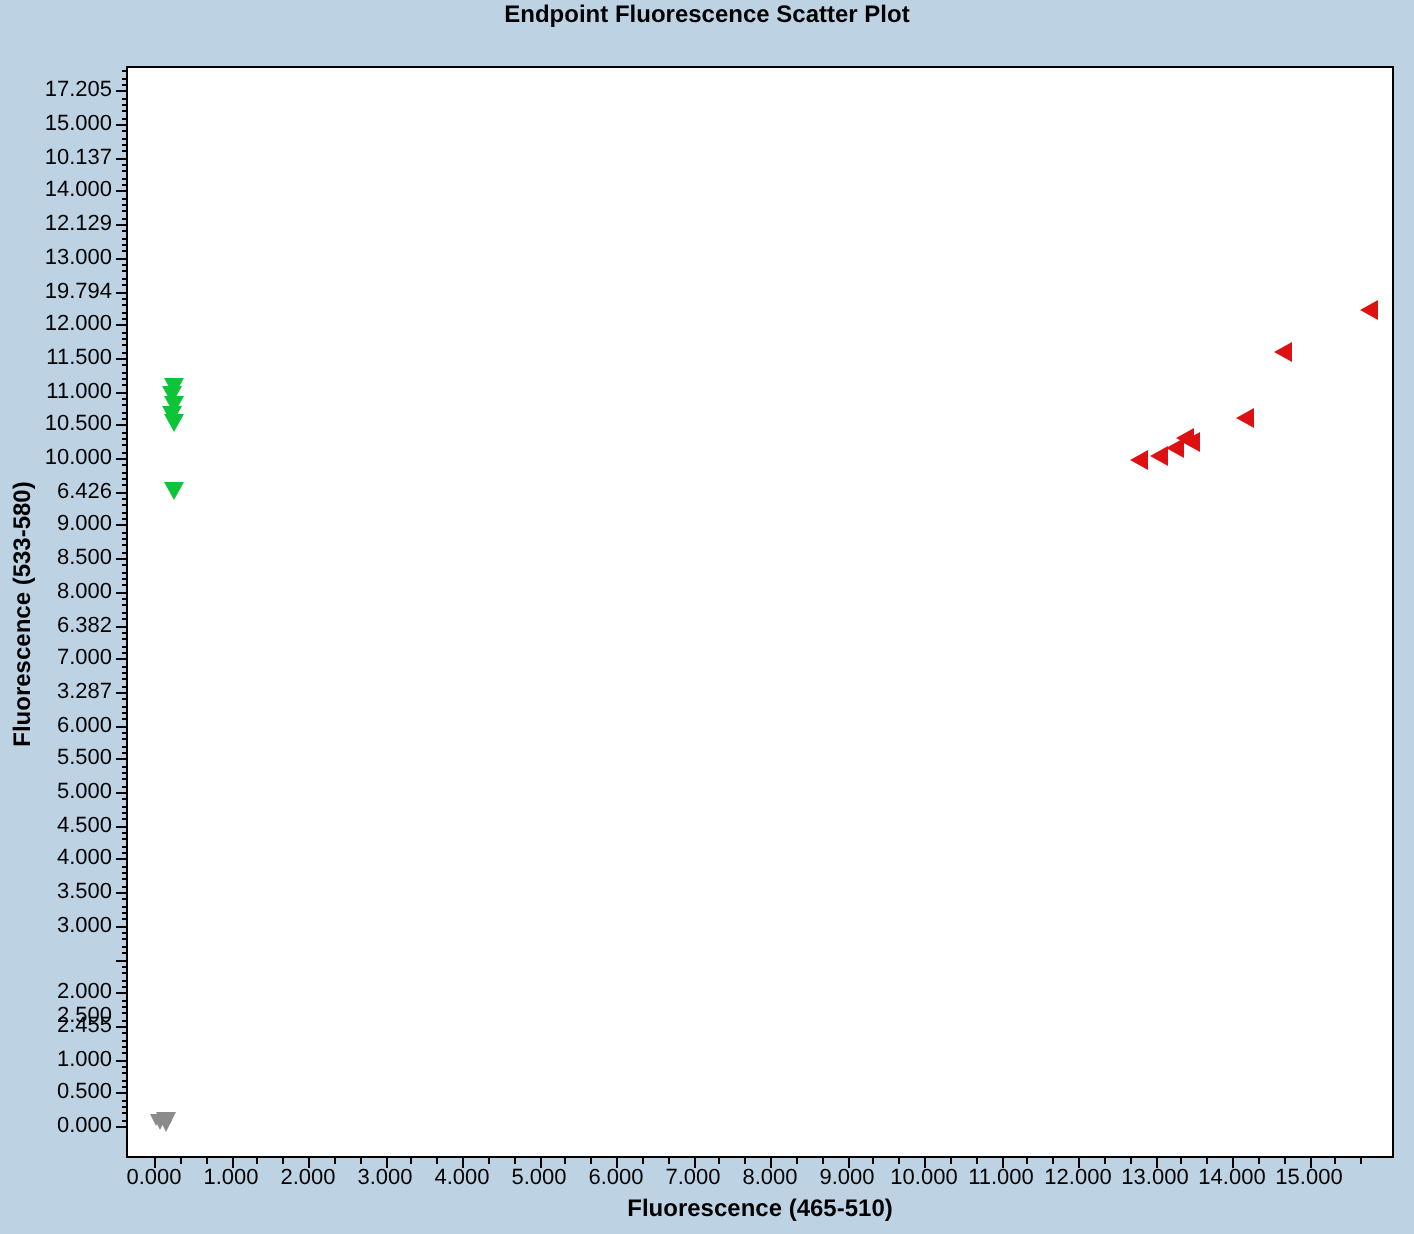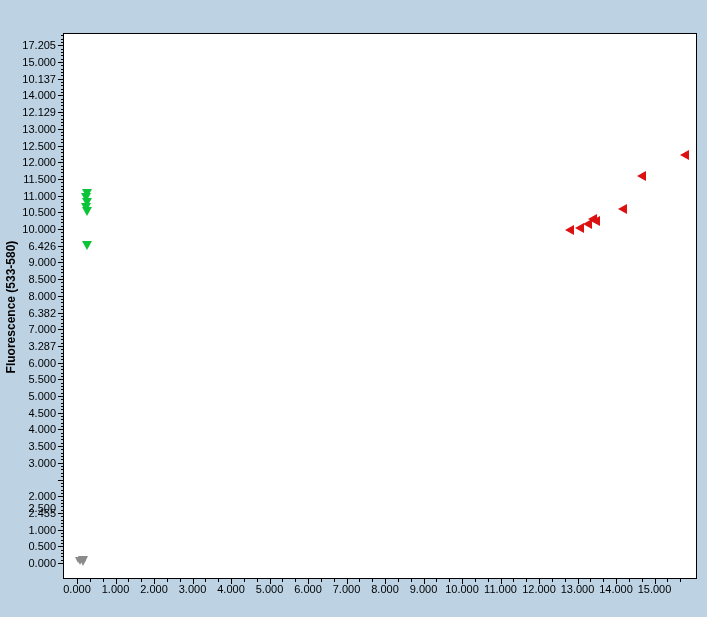--- a/index.html
+++ b/index.html
@@ -41,22 +41,24 @@
     position:absolute; left:-139px; top:300px; width:300px;
     text-align:center; font-size:12px; font-weight:bold; color:#000;
     transform:rotate(-90deg);
   }
   .marker{position:absolute; width:0; height:0;}
 </style>
 </head>
 <body>
 
 <div id="panel">
+  <div id="chart-title">Endpoint Fluorescence Scatter Plot</div>
   <div id="plot-area"></div>
   <div id="y-axis-title">Fluorescence (533-580)</div>
+  <div id="x-axis-title">Fluorescence (465-510)</div>
   <div id="dynamic-layer">
       <div class="tick x-major" style="left: 77px; top: 579px;"></div>
       <div class="x-tick-label" style="left: 52px;">0.000</div>
       <div class="tick x-major" style="left: 115.5px; top: 579px;"></div>
       <div class="x-tick-label" style="left: 90.5px;">1.000</div>
       <div class="tick x-major" style="left: 154px; top: 579px;"></div>
       <div class="x-tick-label" style="left: 129px;">2.000</div>
       <div class="tick x-major" style="left: 192.5px; top: 579px;"></div>
       <div class="x-tick-label" style="left: 167.5px;">3.000</div>
       <div class="tick x-major" style="left: 231px; top: 579px;"></div>
@@ -159,21 +161,21 @@
       <div class="y-tick-label" style="top: 223px;">10.000</div>
       <div class="tick y-major" style="left: 58px; top: 212.3px;"></div>
       <div class="y-tick-label" style="top: 206.3px;">10.500</div>
       <div class="tick y-major" style="left: 58px; top: 195.6px;"></div>
       <div class="y-tick-label" style="top: 189.6px;">11.000</div>
       <div class="tick y-major" style="left: 58px; top: 178.9px;"></div>
       <div class="y-tick-label" style="top: 172.9px;">11.500</div>
       <div class="tick y-major" style="left: 58px; top: 162.2px;"></div>
       <div class="y-tick-label" style="top: 156.2px;">12.000</div>
       <div class="tick y-major" style="left: 58px; top: 145.5px;"></div>
-      <div class="y-tick-label" style="top: 139.5px;">12.500</div>
+      <div class="y-tick-label" style="top: 139.5px;">19.794</div>
       <div class="tick y-major" style="left: 58px; top: 128.8px;"></div>
       <div class="y-tick-label" style="top: 122.8px;">13.000</div>
       <div class="tick y-major" style="left: 58px; top: 112.1px;"></div>
       <div class="y-tick-label" style="top: 106.1px;">12.129</div>
       <div class="tick y-major" style="left: 58px; top: 95.4px;"></div>
       <div class="y-tick-label" style="top: 89.4px;">14.000</div>
       <div class="tick y-major" style="left: 58px; top: 78.7px;"></div>
       <div class="y-tick-label" style="top: 72.7px;">10.137</div>
       <div class="tick y-major" style="left: 58px; top: 62px;"></div>
       <div class="y-tick-label" style="top: 56px;">15.000</div>

